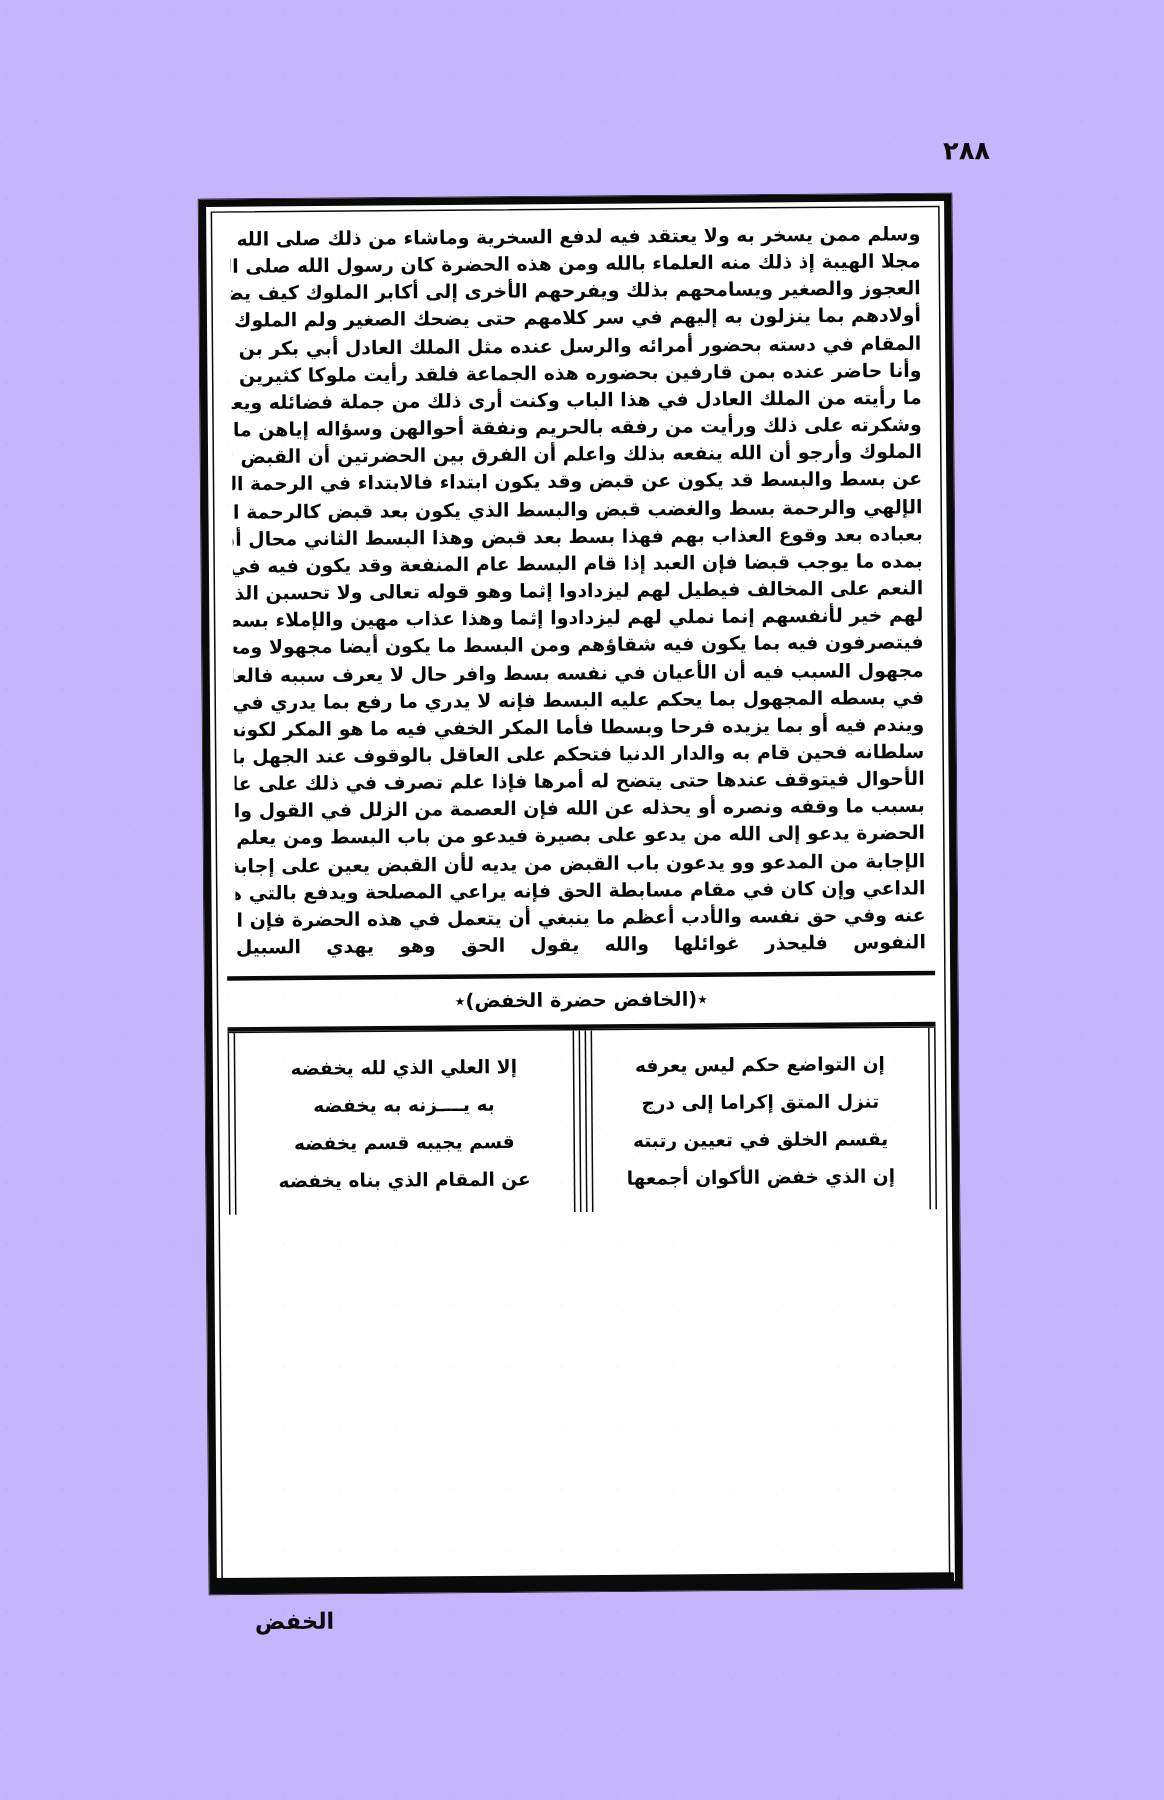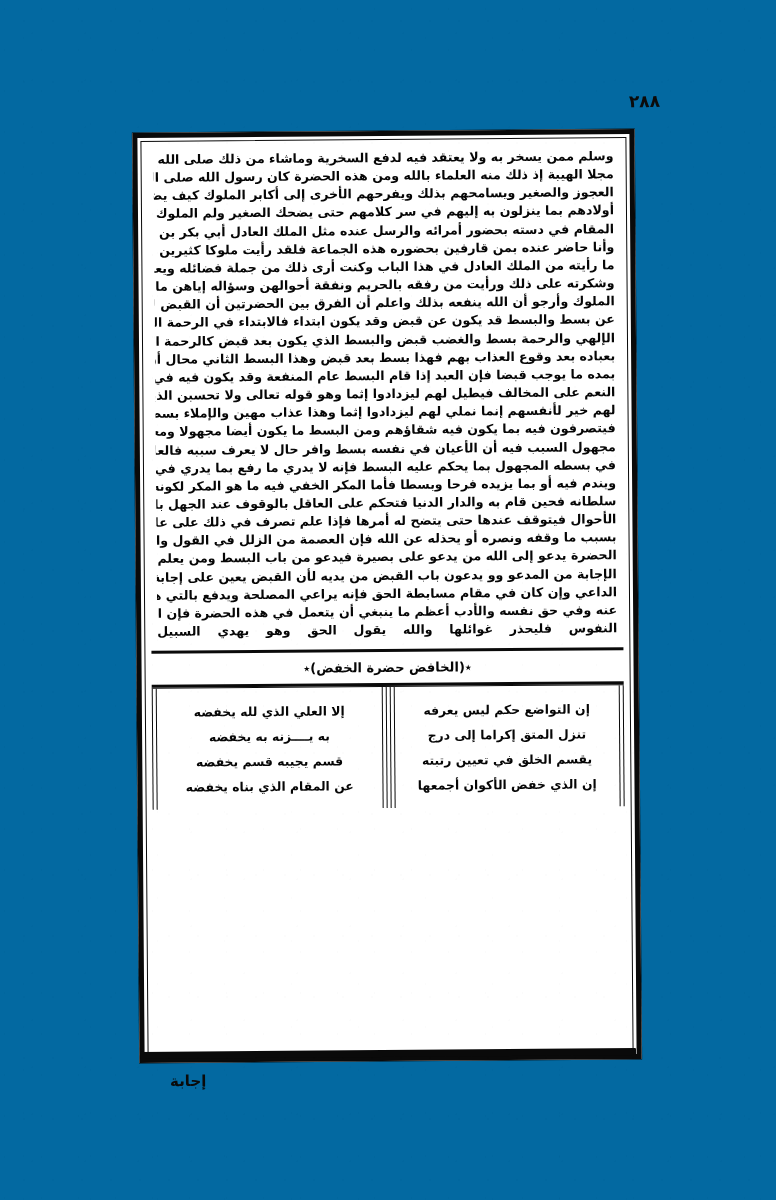--- a/index.html
+++ b/index.html
@@ -12,21 +12,21 @@
     height: 1200px;
     position: relative;
     overflow: hidden;
     font-family: "DejaVu Sans", sans-serif;
   }
 
   
   #page {
     position: absolute;
     inset: 0;
-    background: #0369a1;
+    background: #c4b5fd;
   }
 
   
   #grain {
     position: absolute;
     inset: 0;
     pointer-events: none;
     background:
       radial-gradient(circle at 12% 22%, rgba(0,0,0,0.022) 0 1px, transparent 1px),
       radial-gradient(circle at 61% 71%, rgba(0,0,0,0.020) 0 1px, transparent 1px),
@@ -269,16 +269,16 @@
           </div>
           <div class="edgerule"></div>
         </div>
       </div>
 
     </div>
   </div>
 
   <div id="bottom-ink"></div>
 
-  <div id="catchword">إجابة</div>
+  <div id="catchword">الخفض</div>
 
   <div id="grain"></div>
 </div>
 
 </body></html>

